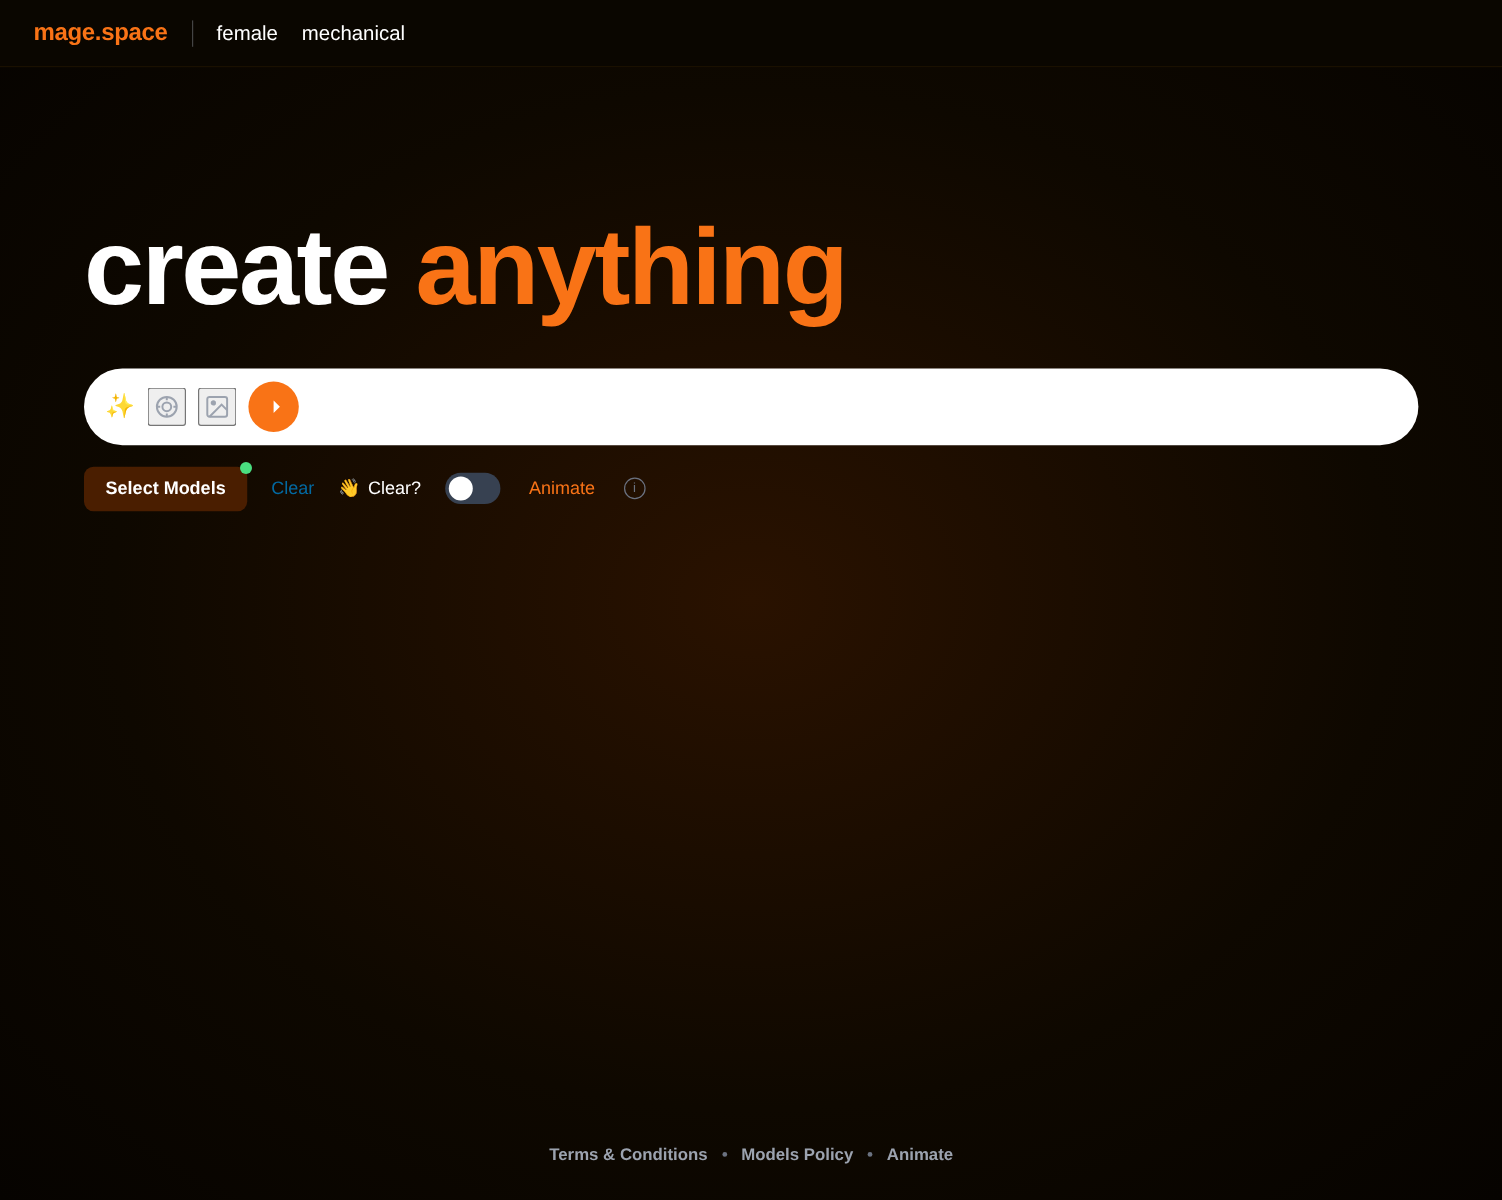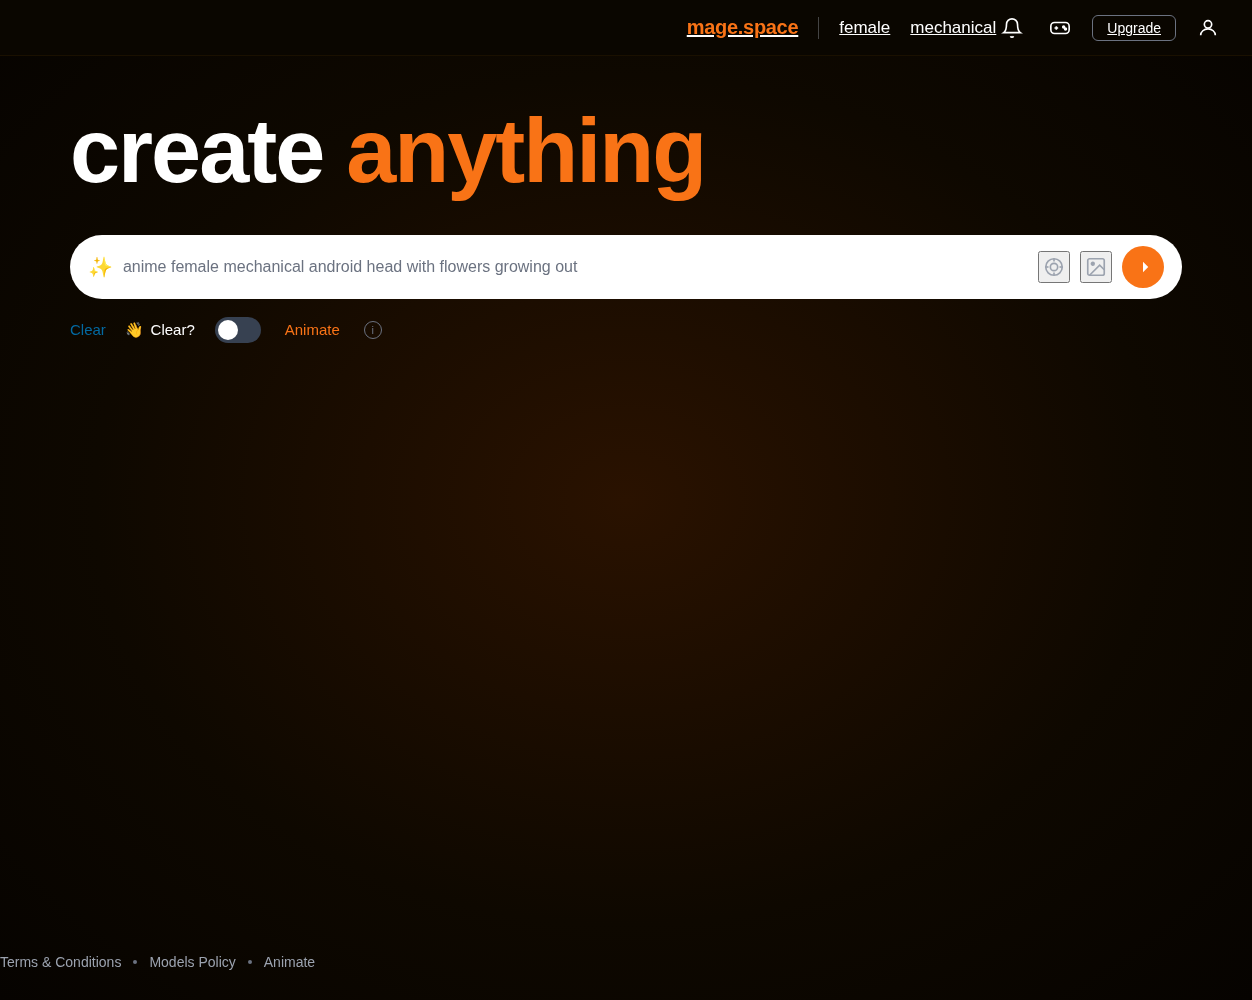--- a/index.html
+++ b/index.html
@@ -15,26 +15,25 @@
       background: radial-gradient(ellipse at center, #2a1200 0%, #0e0800 60%, #060300 100%);
       font-family: -apple-system, BlinkMacSystemFont, 'Segoe UI', sans-serif;
       color: #ffffff;
       overflow: hidden;
     }
 
     
     header {
       display: flex;
       align-items: center;
-      justify-content: flex-end;
+      justify-content: flex-start;
       padding: 0 28px;
       height: 56px;
       background-color: #0a0600;
       border-bottom: 1px solid #1a1000;
-      text-decoration: underline;
     }
 
     .header-left {
       display: flex;
       align-items: center;
       gap: 20px;
     }
 
     .logo {
       font-size: 20px;
@@ -87,21 +86,21 @@
       cursor: pointer;
     }
 
     
     .main {
       display: flex;
       flex-direction: column;
       align-items: flex-start;
       justify-content: center;
       padding: 0 70px;
-      margin-top: 48px;
+      margin-top: 120px;
     }
 
     .headline {
       font-size: 90px;
       font-weight: 800;
       line-height: 1.05;
       margin-bottom: 36px;
       letter-spacing: -2px;
     }
 
@@ -280,22 +279,24 @@
       cursor: pointer;
     }
 
     
     footer {
       position: absolute;
       bottom: 30px;
       left: 0;
       right: 0;
       display: flex;
+      justify-content: center;
       align-items: center;
       gap: 12px;
+      font-weight: bold;
     }
 
     .footer-link {
       font-size: 14px;
       color: #9ca3af;
       cursor: pointer;
       text-decoration: none;
     }
 
     .footer-dot {
@@ -319,56 +320,32 @@
 </head>
 <body>
 
 <header>
   <div class="header-left">
     <span class="logo">mage.space</span>
     <div class="header-divider"></div>
     <a class="nav-link">female</a>
     <a class="nav-link">mechanical</a>
   </div>
-  <div class="header-right">
-    <button class="icon-btn bell-icon">
-      <svg viewBox="0 0 24 24" xmlns="http://www.w3.org/2000/svg">
-        <path d="M18 8A6 6 0 0 0 6 8c0 7-3 9-3 9h18s-3-2-3-9"></path>
-        <path d="M13.73 21a2 2 0 0 1-3.46 0"></path>
-      </svg>
-    </button>
-    <button class="icon-btn gamepad-icon">
-      <svg viewBox="0 0 24 24" xmlns="http://www.w3.org/2000/svg">
-        <rect x="2" y="6" width="20" height="12" rx="4"></rect>
-        <path d="M6 12h4M8 10v4"></path>
-        <circle cx="16" cy="11" r="1" fill="white"></circle>
-        <circle cx="18" cy="13" r="1" fill="white"></circle>
-      </svg>
-    </button>
-    <button class="upgrade-btn">Upgrade</button>
-    <button class="icon-btn user-icon">
-      <svg viewBox="0 0 24 24" xmlns="http://www.w3.org/2000/svg">
-        <circle cx="12" cy="8" r="4"></circle>
-        <path d="M4 20c0-4 3.6-7 8-7s8 3 8 7"></path>
-      </svg>
-    </button>
-  </div>
 </header>
 
 <div class="main">
   <h1 class="headline">
     <span class="headline-white">create</span>
     <span> </span>
     <span class="headline-orange">anything</span>
   </h1>
 
   <div class="search-container">
     <div class="search-bar">
       <span class="search-magic-icon">✨</span>
-      <input class="search-input" type="text" value="anime female mechanical android head with flowers growing out" placeholder="anime female mechanical android head with flowers growing out" style="color: rgb(107, 114, 128);">
       <div class="search-actions">
         <button class="search-icon-btn">
           <svg width="22" height="22" viewBox="0 0 24 24" fill="none" stroke="#9ca3af" stroke-width="1.8">
             <circle cx="12" cy="12" r="4"></circle>
             <circle cx="12" cy="12" r="9"></circle>
             <line x1="12" y1="3" x2="12" y2="6"></line>
             <line x1="12" y1="18" x2="12" y2="21"></line>
             <line x1="3" y1="12" x2="6" y2="12"></line>
             <line x1="18" y1="12" x2="21" y2="12"></line>
           </svg>
@@ -383,20 +360,24 @@
         <button class="search-submit">
           <svg width="18" height="18" viewBox="0 0 24 24" fill="white">
             <path d="M5 12h14M12 5l7 7-7 7"></path>
           </svg>
         </button>
       </div>
     </div>
   </div>
 
   <div class="toolbar">
+    <button class="select-models-btn">
+      <span>Select Models</span>
+      <span class="select-models-dot"></span>
+    </button>
 
     <button class="clear-btn">Clear</button>
 
     <button class="help-btn">
       <span>👋</span>
       <span>Clear?</span>
     </button>
 
     <div class="animate-group">
       <button class="toggle-switch">

